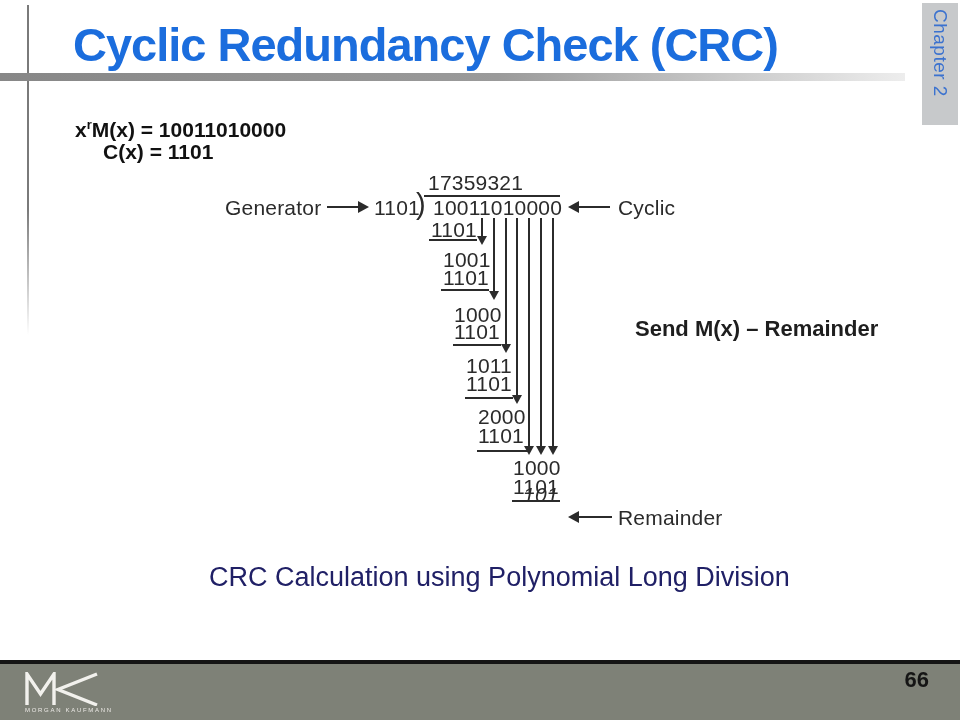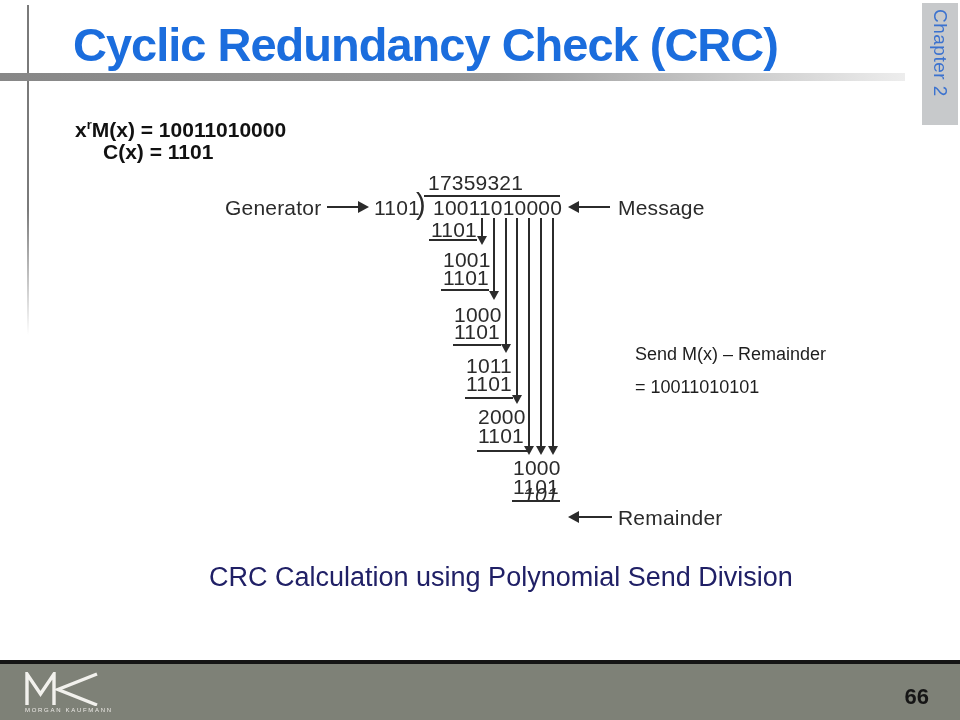--- a/index.html
+++ b/index.html
@@ -36,31 +36,31 @@
     border-left:5px solid transparent;border-right:5px solid transparent;
     border-top:9px solid #2b2b2b;}
   .arr-right{position:absolute;width:0;height:0;
     border-top:6px solid transparent;border-bottom:6px solid transparent;
     border-left:11px solid #2b2b2b;}
   .arr-left{position:absolute;width:0;height:0;
     border-top:6px solid transparent;border-bottom:6px solid transparent;
     border-right:11px solid #2b2b2b;}
   .bracket{font-size:29px;letter-spacing:0;}
 
-  .send-note{left:635px;top:344px;font-size:18px;color:#1e1e1e;}
+  .send-note{left:635px;top:316px;font-size:22px;color:#1e1e1e;font-weight:bold;}
   .send-note div{margin-bottom:12px;white-space:nowrap;}
 
   .caption{left:209px;top:562px;font-size:27px;color:#202066;white-space:nowrap;}
 
   .footer{left:0;top:660px;width:960px;height:60px;background:#7e8177;
     border-top:4px solid #151515;box-sizing:border-box;}
   .logo{position:absolute;left:25px;top:8px;}
   .logo-caption{position:absolute;left:25px;top:43px;font-size:6px;
     letter-spacing:1.7px;color:#eceae6;white-space:nowrap;}
-  .page-num{position:absolute;right:31px;top:20px;font-size:22px;
+  .page-num{position:absolute;right:31px;top:3px;font-size:22px;
     font-weight:bold;color:#151515;}
 </style>
 </head>
 <body>
 
 <div class="abs vline"></div>
 <div class="abs hbar"></div>
 
 <h1 class="abs title">Cyclic Redundancy Check (CRC)</h1>
 
@@ -76,21 +76,21 @@
   <span class="d-text" style="left:428px;top:172px;">17359321</span>
   <span class="d-text" style="left:225px;top:197px;">Generator</span>
   <div class="d-line" style="left:327px;top:206px;width:32px;"></div>
   <div class="arr-right" style="left:358px;top:201px;"></div>
   <span class="d-text" style="left:374px;top:197px;">1101</span>
   <span class="d-text bracket" style="left:416px;top:190px;">)</span>
   <span class="d-text" style="left:433px;top:197px;">10011010000</span>
   <div class="d-line" style="left:424px;top:195px;width:136px;"></div>
   <div class="arr-left" style="left:568px;top:201px;"></div>
   <div class="d-line" style="left:579px;top:206px;width:31px;"></div>
-  <span class="d-text" style="left:618px;top:197px;">Message</span>
+  <span class="d-text" style="left:618px;top:197px;">Cyclic</span>
 
   <span class="d-text" style="left:431px;top:219px;">1101</span>
   <div class="d-line" style="left:429px;top:239px;width:48px;"></div>
 
   <span class="d-text" style="left:443px;top:249px;">1001</span>
   <span class="d-text" style="left:443px;top:267px;">1101</span>
   <div class="d-line" style="left:441px;top:289px;width:48px;"></div>
 
   <span class="d-text" style="left:454px;top:304px;">1000</span>
   <span class="d-text" style="left:454px;top:321px;">1101</span>
@@ -124,24 +124,23 @@
   <div class="d-vline" style="left:528px;top:218px;height:228px;"></div>
   <div class="arr-down" style="left:524px;top:446px;"></div>
   <div class="d-vline" style="left:540px;top:218px;height:228px;"></div>
   <div class="arr-down" style="left:536px;top:446px;"></div>
   <div class="d-vline" style="left:552px;top:218px;height:228px;"></div>
   <div class="arr-down" style="left:548px;top:446px;"></div>
 </div>
 
 <div class="abs send-note">
   <div>Send M(x) – Remainder</div>
-  <div>= 10011010101</div>
 </div>
 
-<div class="abs caption">CRC Calculation using Polynomial Send Division</div>
+<div class="abs caption">CRC Calculation using Polynomial Long Division</div>
 
 <div class="abs footer">
   <svg class="logo" width="78" height="34" viewBox="0 0 78 34">
     <polyline points="2,33 2,2 15.5,22 29,2 29,33" fill="none" stroke="#f2f1ed" stroke-width="3.4"></polyline>
     <polyline points="72,2 33,17.5 72,33" fill="none" stroke="#f2f1ed" stroke-width="3.4"></polyline>
   </svg>
   <div class="logo-caption">MORGAN KAUFMANN</div>
   <div class="page-num">66</div>
 </div>
 

